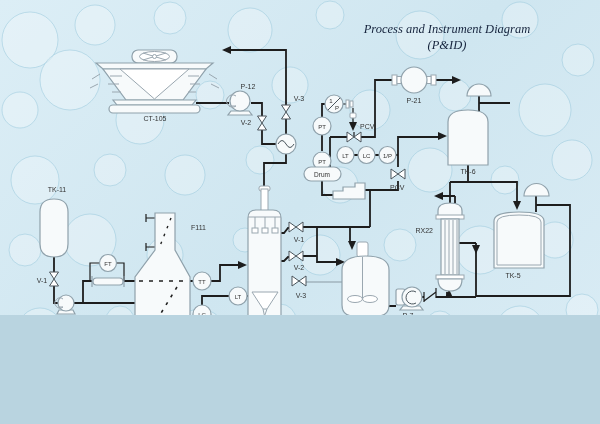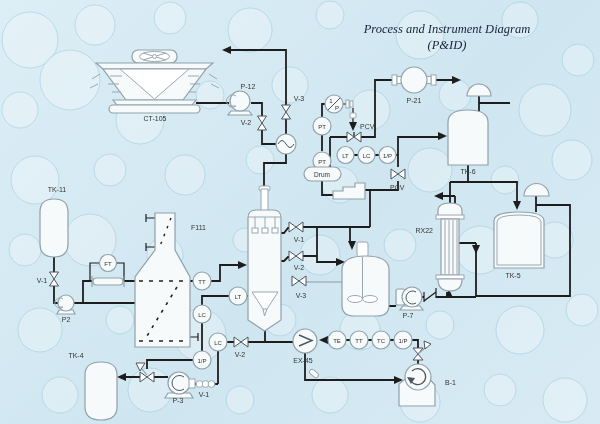--- a/index.html
+++ b/index.html
@@ -1,16 +1,16 @@
 <!DOCTYPE html>
 <html><head>
 <meta charset="utf-8">
 <style>
   html,body{margin:0;padding:0;background:#b9d4e0;}
-  .stage{width:600px;height:424px;position:relative;overflow:hidden;
+  .stage{width:600px;height:315px;position:relative;overflow:hidden;
          background:linear-gradient(135deg,#dceef6 0%,#cfe6f0 55%,#d8ebf4 100%);
          font-family:"Liberation Sans",sans-serif;}
   svg{position:absolute;left:0;top:0;}
   text{font-family:"Liberation Sans",sans-serif;fill:#333;}
   .lbl{font-size:7px;}
   .inst{font-size:6px;}
   .pipe{stroke:#1d1d1d;stroke-width:1.8;fill:none;}
   .pipe-thin{stroke:#8a9aa4;stroke-width:1.1;fill:none;}
   .eq{fill:#f7fafb;stroke:#8fa1ab;stroke-width:1.2;}
   .eq2{fill:#ffffff;stroke:#9aa7b0;stroke-width:1;}

